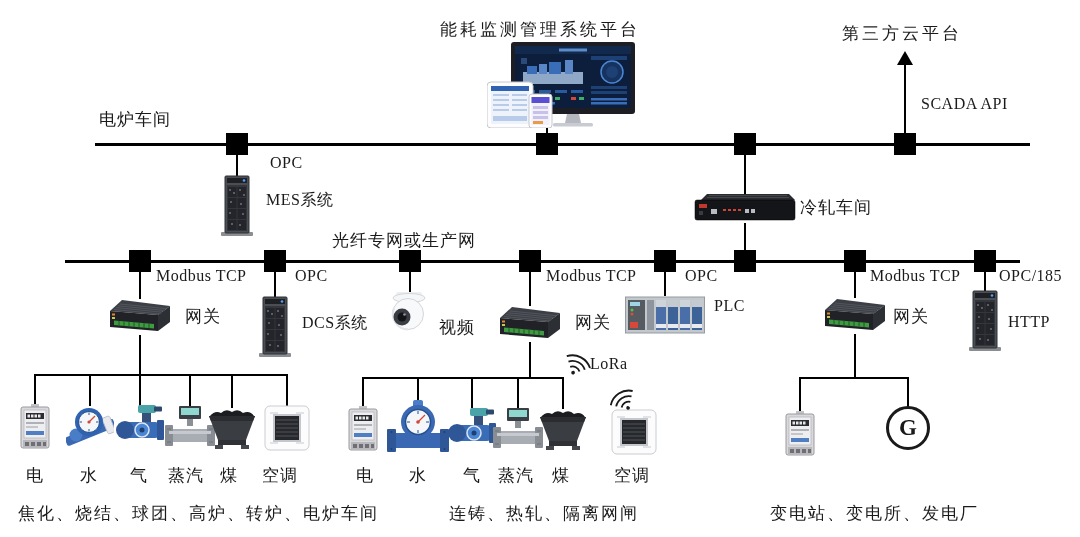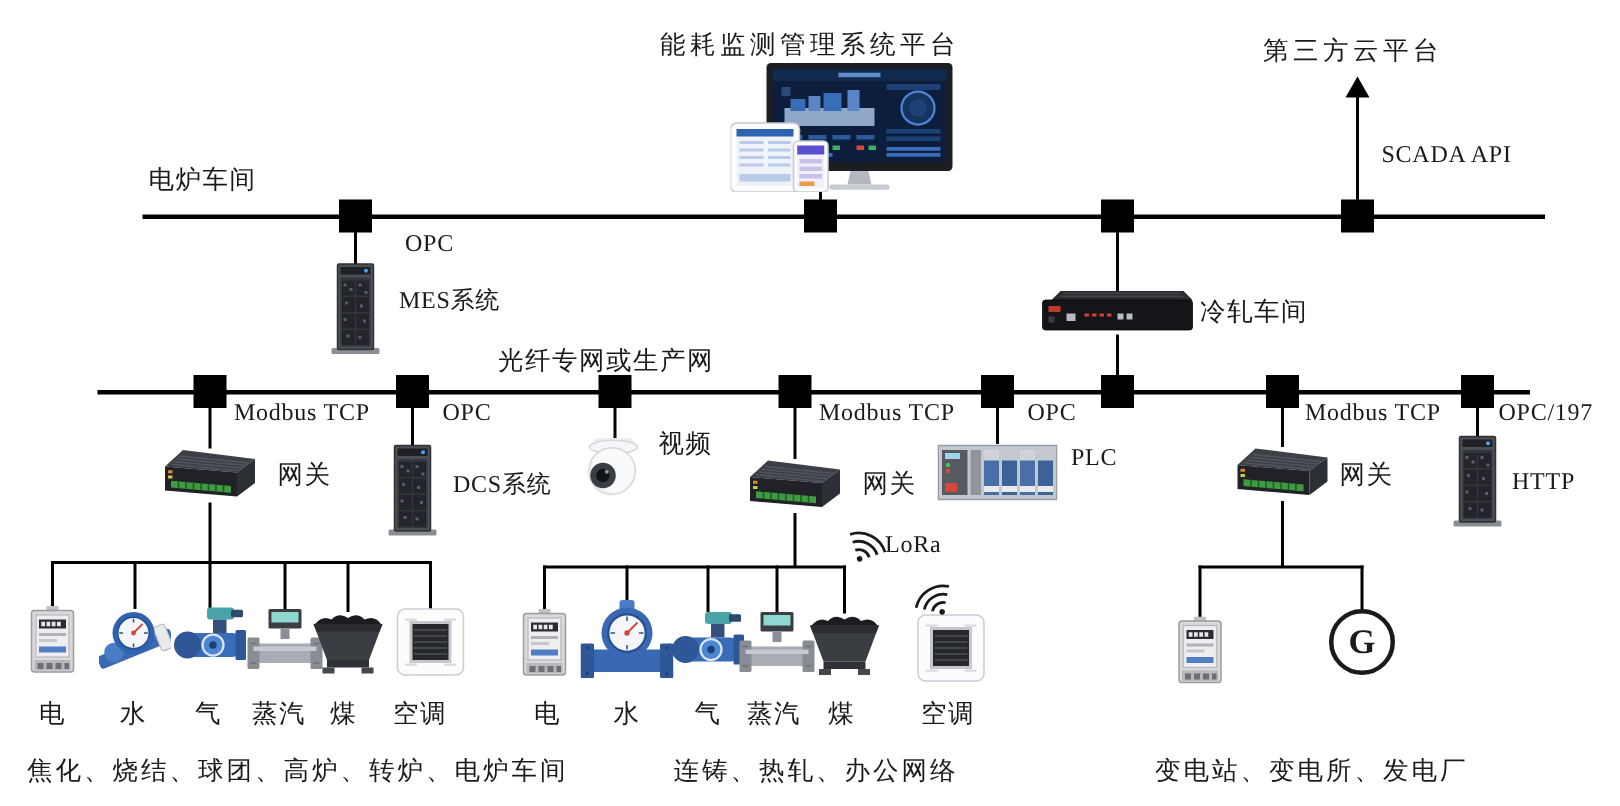--- a/index.html
+++ b/index.html
@@ -398,21 +398,21 @@
     </svg>
 </div>
 <div class="plbl" style="left:302px;top:313px;">DCS系统</div>
 
 <div class="vline" style="left:409px;top:261px;height:31px;"></div>
 <div class="dev" style="left:384px;top:290px;width:50px;height:42px;">
   <svg>
       <use href="#sym-camera"></use>
     </svg>
 </div>
-<div class="lbl" style="left:439px;top:284px;">视频</div>
+<div class="lbl" style="left:439px;top:316px;">视频</div>
 
 <div class="vline" style="left:529px;top:261px;height:45px;"></div>
 <div class="plbl" style="left:546px;top:267px;">Modbus TCP</div>
 <div class="dev" style="left:496px;top:304px;width:66px;height:40px;">
   <svg>
       <use href="#sym-gateway"></use>
     </svg>
 </div>
 <div class="lbl" style="left:575px;top:311px;">网关</div>
 <div class="vline" style="left:529px;top:342px;height:36px;"></div>
@@ -430,21 +430,21 @@
 <div class="plbl" style="left:870px;top:267px;">Modbus TCP</div>
 <div class="dev" style="left:821px;top:296px;width:66px;height:40px;">
   <svg>
       <use href="#sym-gateway"></use>
     </svg>
 </div>
 <div class="lbl" style="left:893px;top:305px;">网关</div>
 <div class="vline" style="left:854px;top:334px;height:44px;"></div>
 
 <div class="vline" style="left:984px;top:261px;height:31px;"></div>
-<div class="plbl" style="left:999px;top:267px;">OPC/197</div>
+<div class="plbl" style="left:999px;top:267px;">OPC/185</div>
 <div class="dev" style="left:966px;top:290px;width:38px;height:62px;">
   <svg>
       <use href="#sym-server"></use>
     </svg>
 </div>
 <div class="plbl" style="left:1008px;top:313px;">HTTP</div>
 
 <div class="branch" style="left:34px;top:374px;width:254px;"></div>
 <div class="vline" style="left:34px;top:374px;height:32px;"></div>
 <div class="vline" style="left:89px;top:374px;height:32px;"></div>
@@ -552,14 +552,14 @@
 <div class="vline" style="left:799px;top:377px;height:36px;"></div>
 <div class="vline" style="left:907px;top:377px;height:31px;"></div>
 <div class="dev" style="left:784px;top:411px;width:32px;height:48px;">
     <svg>
       <use href="#sym-emeter"></use>
     </svg>
   </div>
 <div class="gcircle" style="left:886px;top:406px;">G</div>
 
 <div class="cap" style="left:18px;top:502px;">焦化、烧结、球团、高炉、转炉、电炉车间</div>
-<div class="cap" style="left:449px;top:502px;">连铸、热轧、办公网络</div>
+<div class="cap" style="left:449px;top:502px;">连铸、热轧、隔离网闸</div>
 <div class="cap" style="left:770px;top:502px;">变电站、变电所、发电厂</div>
 
 </body></html>

